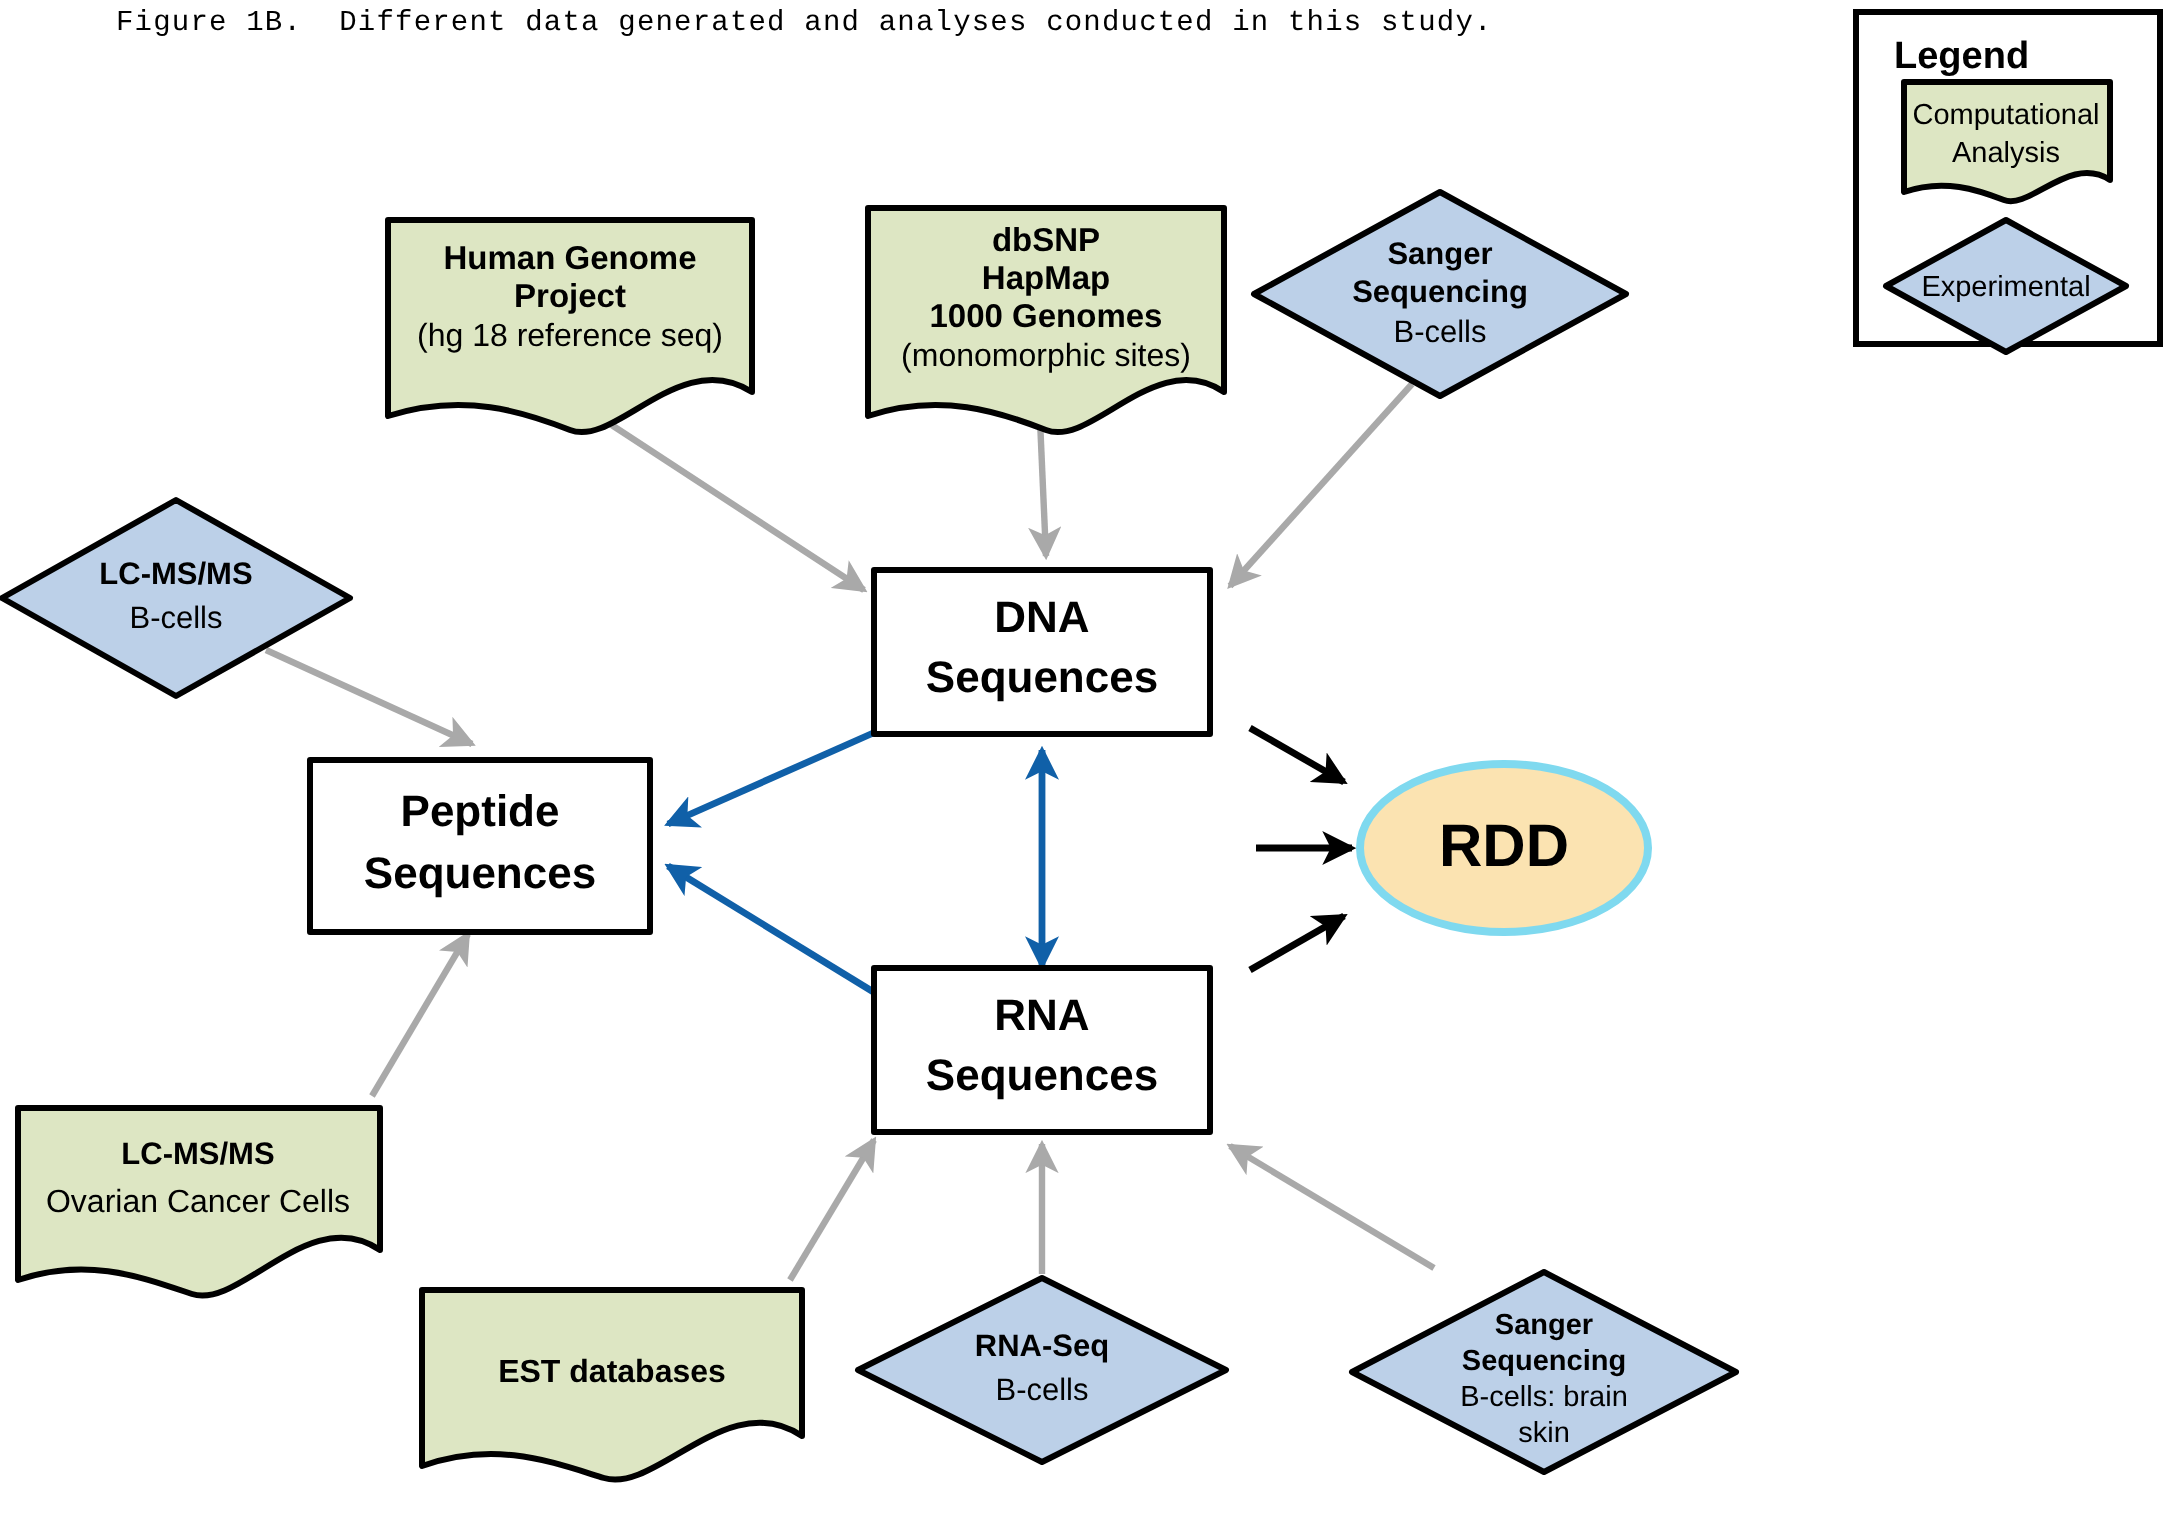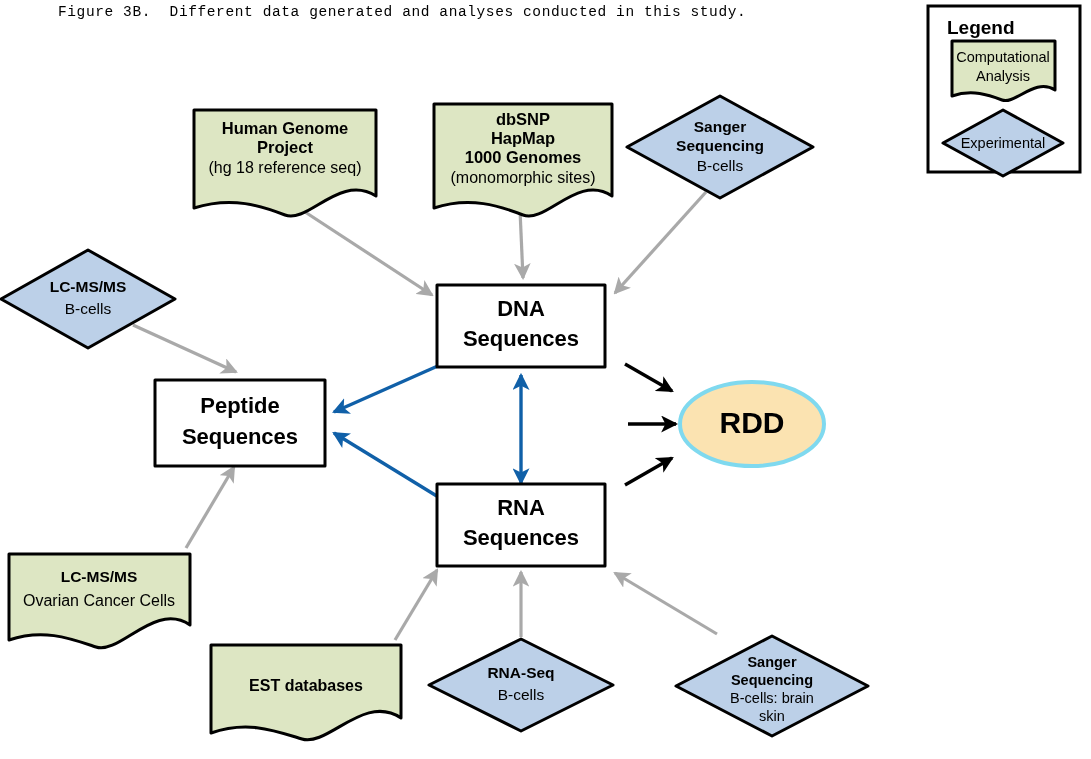--- a/index.html
+++ b/index.html
@@ -68,21 +68,21 @@
   .legend-title {
     font-family: "Liberation Sans", sans-serif;
     font-weight: bold;
     font-size: 19px;
     fill: #000000;
   }
 </style>
 </head>
 <body>
 
-<div id="figure-caption">Figure 3B.  Different data generated and analyses conducted in this study.</div>
+<div id="figure-caption">Figure 1B.  Different data generated and analyses conducted in this study.</div>
 
 <svg id="diagram-canvas" viewBox="0 0 1091 759" xmlns="http://www.w3.org/2000/svg">
 
   <defs>
     <marker id="arrow-gray" viewBox="0 0 12 12" refX="10.5" refY="6" markerWidth="5.2" markerHeight="5.2" orient="auto-start-reverse">
       <path d="M 0 0 L 12 6 L 0 12 L 3 6 z" fill="#a9a9a9"></path>
     </marker>
     <marker id="arrow-blue" viewBox="0 0 12 12" refX="10.5" refY="6" markerWidth="5.0" markerHeight="5.0" orient="auto-start-reverse">
       <path d="M 0 0 L 12 6 L 0 12 L 3 6 z" fill="#1060a8"></path>
     </marker>

